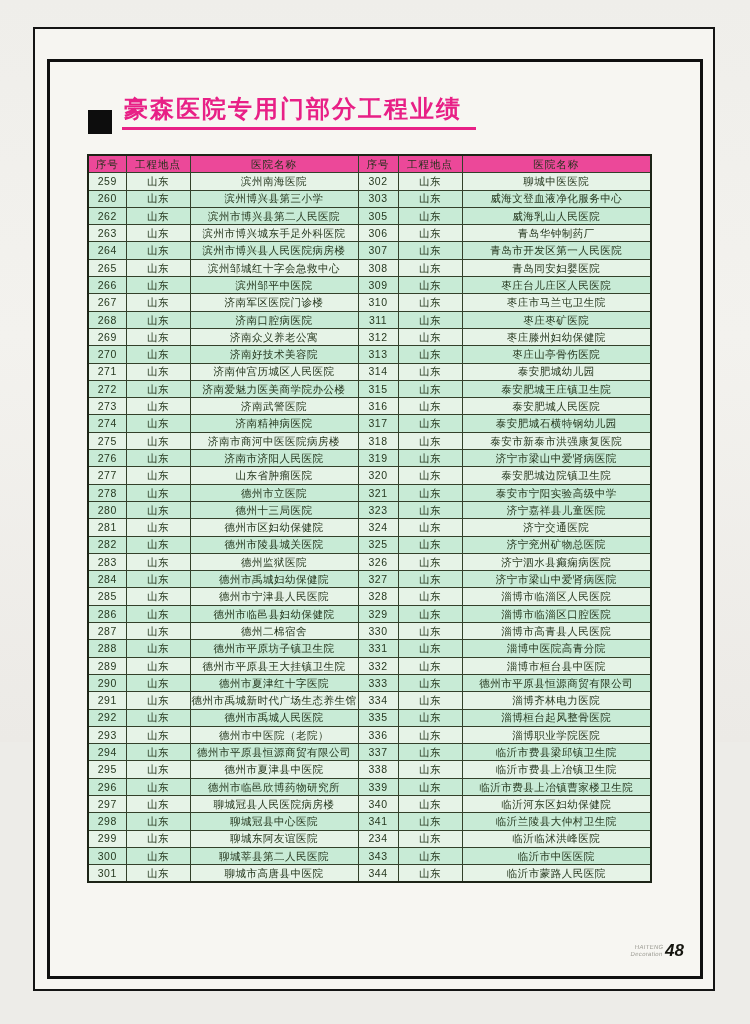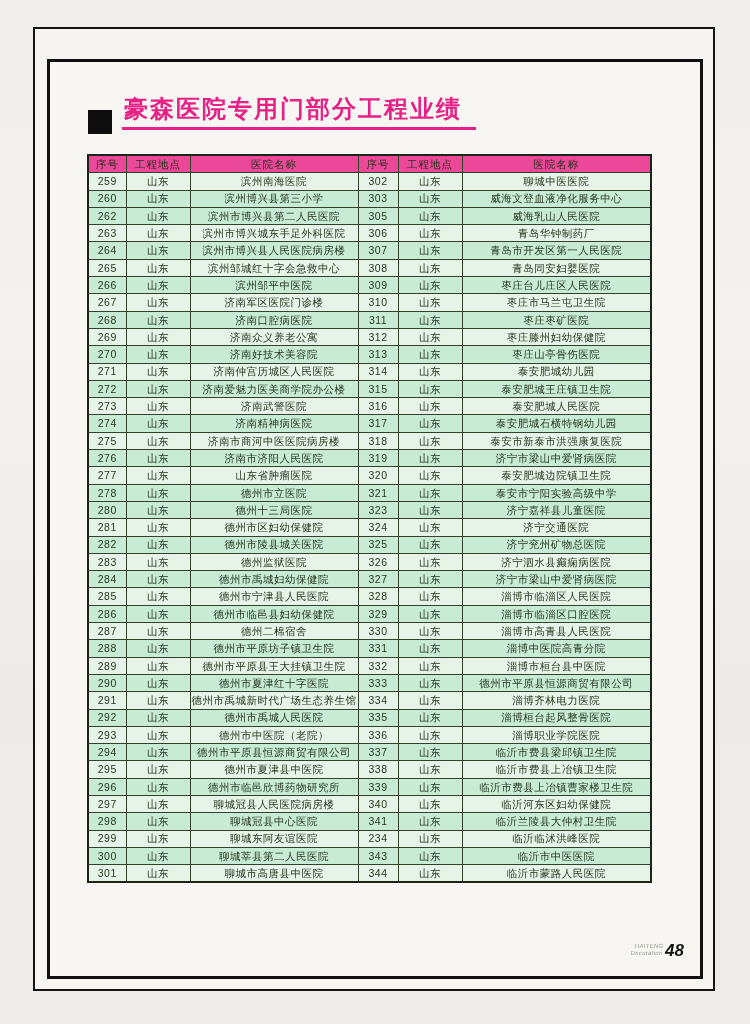--- a/index.html
+++ b/index.html
@@ -41,21 +41,21 @@
   table.projects th, table.projects td{
     border:1px solid #33402a;height:16.3px;padding:0 1px;
     text-align:center;vertical-align:middle;overflow:hidden;white-space:nowrap;
     background:#e6f3e7;font-weight:normal;letter-spacing:0.5px;line-height:1;
   }
   table.projects thead th{background:#ec4899;color:#1f3018;letter-spacing:1px;}
   table.projects tr.stripe td{background:#c8ebd6;}
   col.c-no{width:38px;} col.c-loc{width:64px;} col.c-name{width:168px;}
   col.c-no2{width:40px;} col.c-loc2{width:64px;} col.c-name2{width:189px;}
   .footer{
-    position:absolute;right:16px;bottom:18px;display:flex;align-items:center;
+    position:absolute;right:16px;bottom:18px;display:flex;align-items:flex-end;
   }
   .brand{
     display:flex;flex-direction:column;align-items:flex-end;
     font-size:6px;color:#9b9a92;line-height:1.2;letter-spacing:0.3px;
     margin-right:2px;transform:skewX(-8deg);
   }
   .page-number{
     font-size:17px;font-weight:bold;color:#15150f;line-height:0.9;font-style:italic;
   }
 </style>

